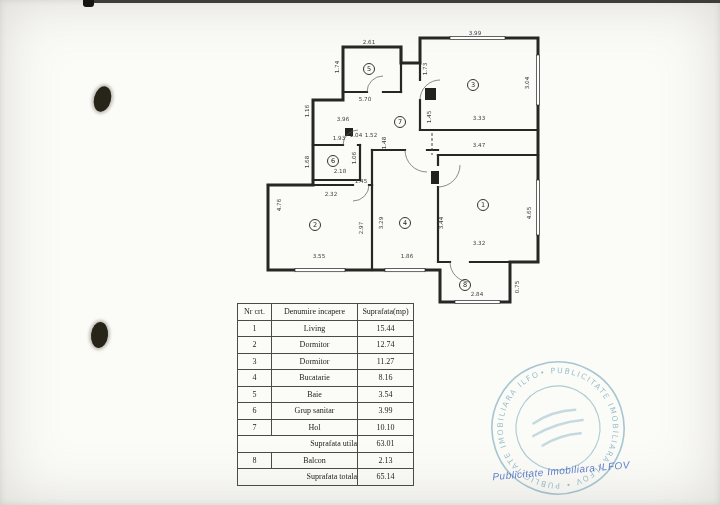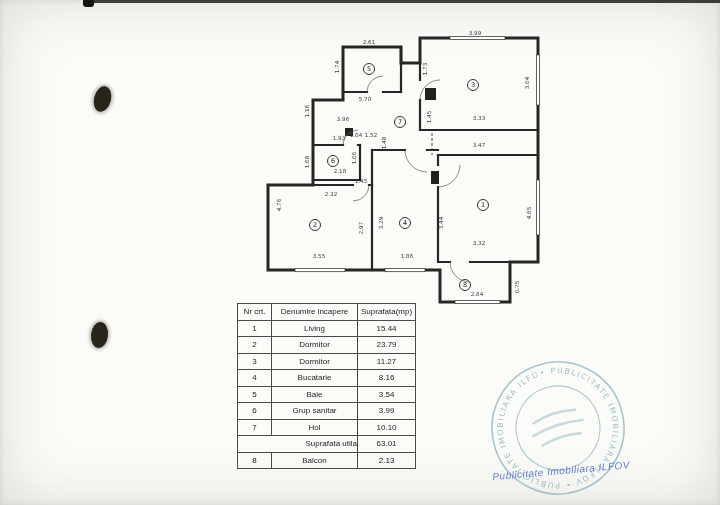--- a/index.html
+++ b/index.html
@@ -21,21 +21,21 @@
   .door{stroke:#5a5a58;stroke-width:.7;fill:none;}
   .dash{stroke:#45454a;stroke-width:1;stroke-dasharray:3 2;fill:none;}
   .window{fill:#ffffff;stroke:#333;stroke-width:.7;}
   .dim{font-size:5.6px;fill:#3c3c3c;font-family:"DejaVu Sans",sans-serif;text-anchor:middle;}
   .room-circle{fill:none;stroke:#333;stroke-width:1;}
   .room-num{font-size:6.5px;fill:#222;text-anchor:middle;font-family:"DejaVu Sans",sans-serif;}
 
   .areas-table{position:absolute;left:237px;top:303px;border-collapse:collapse;
                font-size:8px;color:#1d1d1d;background:transparent;}
   .areas-table th,.areas-table td{border:1px solid #4a4a48;padding:1px 3px;height:13.5px;
-               font-weight:normal;text-align:center;white-space:nowrap;}
+               font-weight:normal;text-align:center;white-space:nowrap;font-family:Liberation Serif, serif;}
   .areas-table .merged{text-align:right;padding-right:0;}
 
   .stamp{position:absolute;left:466px;top:348px;opacity:.88;}
   .stamp-ring-text{font-size:7.6px;letter-spacing:1.6px;font-family:"DejaVu Sans",sans-serif;opacity:.62;}
   .stamp-line{fill:none;stroke-width:2.4;opacity:.35;stroke-linecap:round;}
   .stamp-note{position:absolute;left:492px;top:462px;width:210px;font-size:10px;color:#3a5ec0;
               font-style:italic;transform:rotate(-5deg);opacity:.8;letter-spacing:.5px;}
 </style>
 </head>
 <body>
@@ -165,21 +165,21 @@
       <th>Suprafata(mp)</th>
     </tr>
     <tr>
       <td>1</td>
       <td>Living</td>
       <td>15.44</td>
     </tr>
     <tr>
       <td>2</td>
       <td>Dormitor</td>
-      <td>23.79</td>
+      <td>12.74</td>
     </tr>
     <tr>
       <td>3</td>
       <td>Dormitor</td>
       <td>11.27</td>
     </tr>
     <tr>
       <td>4</td>
       <td>Bucatarie</td>
       <td>8.16</td>
@@ -200,20 +200,24 @@
       <td>10.10</td>
     </tr>
     <tr>
       <td class="merged" colspan="2">Suprafata utila</td>
       <td>63.01</td>
     </tr>
     <tr>
       <td>8</td>
       <td>Balcon</td>
       <td>2.13</td>
+    </tr>
+    <tr>
+      <td class="merged" colspan="2">Suprafata totala</td>
+      <td>65.14</td>
     </tr>
   </tbody>
     </table>
 
   <svg class="stamp" width="185" height="160" viewBox="0 0 185 160">
     <g transform="rotate(-18 92 80)">
       <circle cx="92" cy="80" r="66" fill="none" stroke-width="1.6" opacity="0.55" stroke="#4b8da6"></circle>
       <circle cx="92" cy="80" r="42" fill="none" stroke-width="1.1" opacity="0.5" stroke="#4b8da6"></circle>
       <defs>
         <path id="ringpath" d="M 92,25 a 55,55 0 1,1 -0.1,0"></path>

